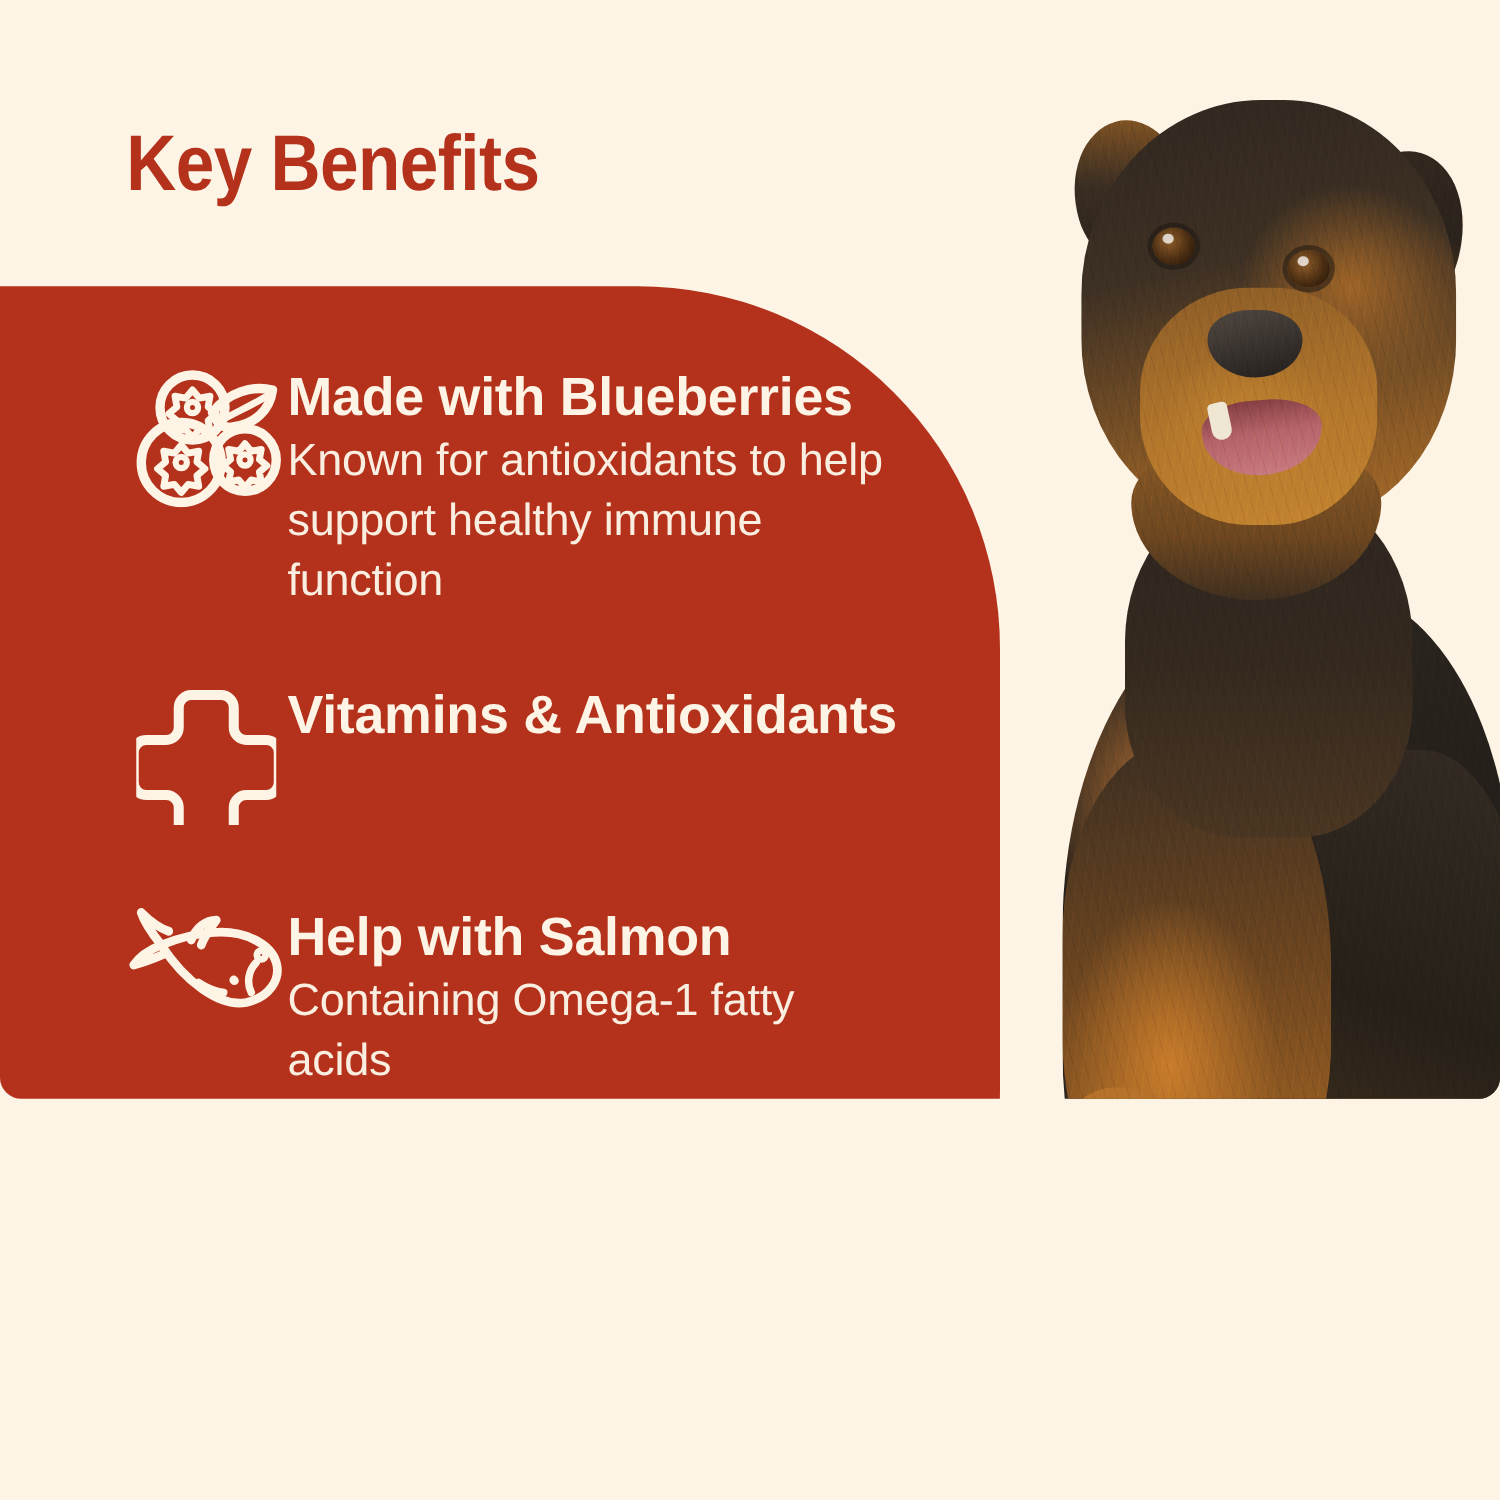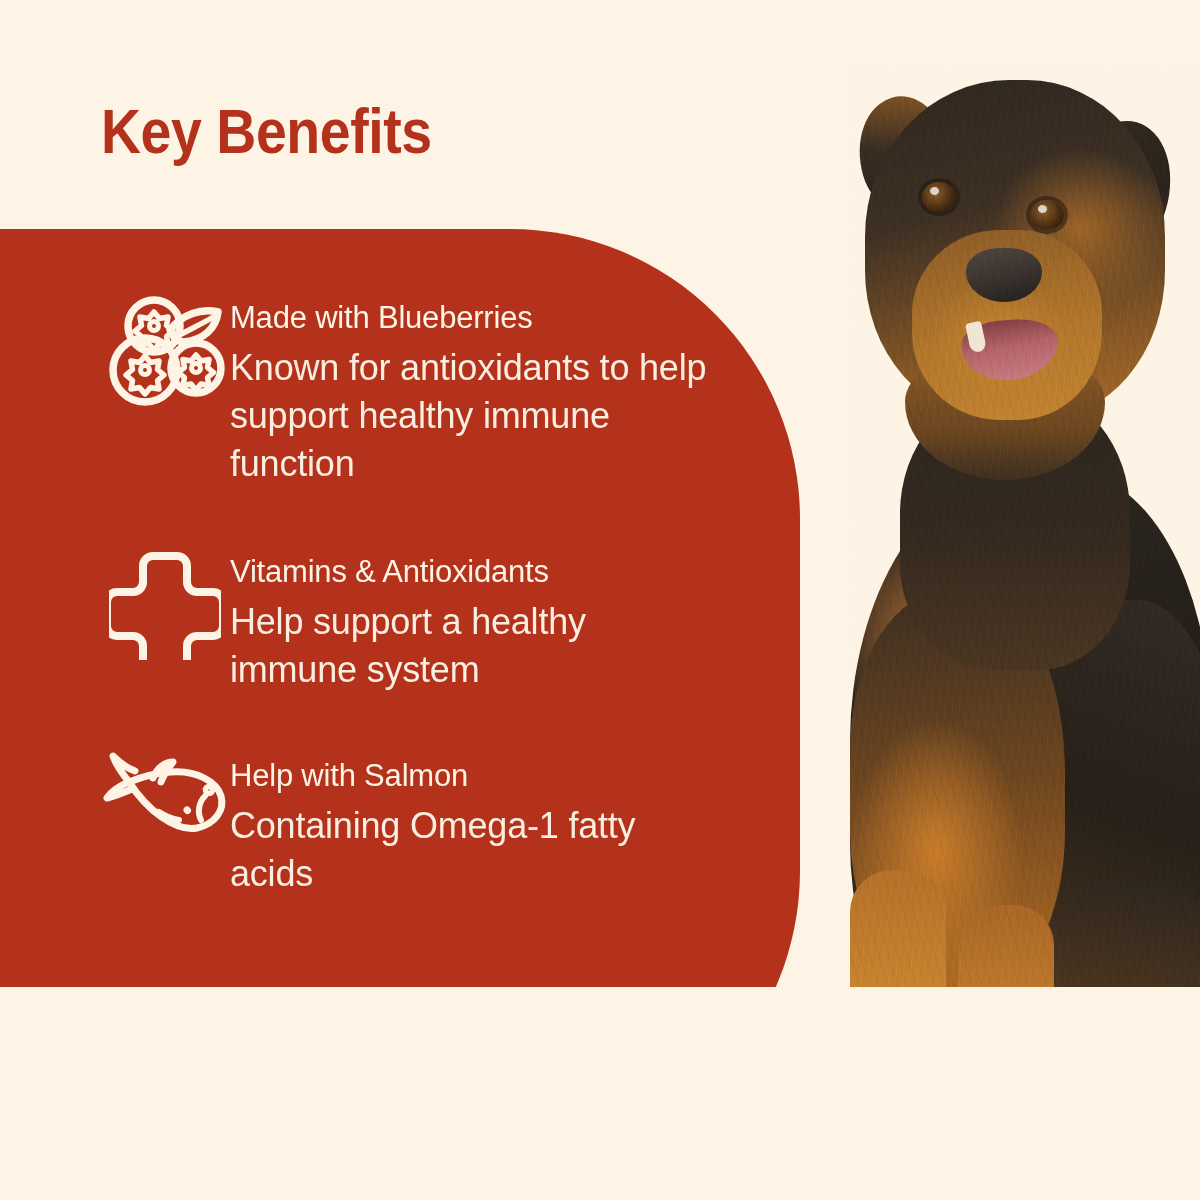--- a/index.html
+++ b/index.html
@@ -10,23 +10,24 @@
     width: 1200px;
     height: 1200px;
     overflow: hidden;
     font-family: "Liberation Sans", sans-serif;
     background: #FDF4E6;
   }
 
   #root {
     position: relative;
     width: 1200px;
-    height: 987px;
+    height: 879px;
     background: #FDF4E6;
     overflow: hidden;
+    border-radius: 17px;
   }
 
   
   .photo-stage {
     position: absolute;
     left: 700px;
     top: 0;
     width: 500px;
     height: 1200px;
     overflow: hidden;
@@ -271,23 +272,23 @@
   }
   .icon-wrap svg { display: block; }
 
   .b-text {
     flex: 1 1 auto;
     padding-top: 4px;
     max-width: 490px;
   }
   .b-title {
     margin: 0;
-    font-size: 31px;
+    font-size: 43px;
     line-height: 52px;
-    font-weight: 400;
+    font-weight: 700;
     color: #FDF4E6;
     letter-spacing: -0.2px;
   }
   .b-desc {
     margin: 0;
     font-size: 36px;
     line-height: 48px;
     font-weight: 300;
     color: #FAEEE0;
     letter-spacing: -0.2px;
@@ -364,21 +365,20 @@
     </div>
 
     <div class="benefit b2">
       <div class="icon-wrap">
         <svg width="112" height="112" viewBox="0 0 112 112" fill="none">
           <path d="M44 8 h24 a10 10 0 0 1 10 10 v16 a10 10 0 0 0 10 10 h16 a10 10 0 0 1 10 10 v24 a10 10 0 0 1 -10 10 h-16 a10 10 0 0 0 -10 10 v16 a10 10 0 0 1 -10 10 h-24 a10 10 0 0 1 -10 -10 v-16 a10 10 0 0 0 -10 -10 h-16 a10 10 0 0 1 -10 -10 v-24 a10 10 0 0 1 10 -10 h16 a10 10 0 0 0 10 -10 v-16 a10 10 0 0 1 10 -10 Z" stroke="#FDF4E6" stroke-width="8" stroke-linejoin="round"></path>
         </svg>
       </div>
       <div class="b-text">
         <p class="b-title">Vitamins &amp; Antioxidants</p>
-        <p class="b-desc">Help support a healthy immune system</p>
       </div>
     </div>
 
     <div class="benefit b3">
       <div class="icon-wrap">
         <svg width="128" height="100" viewBox="0 0 128 100" fill="none">
           <g stroke="#FDF4E6" stroke-width="7" stroke-linecap="round" stroke-linejoin="round">
 
             <path d="M28 30 C46 58, 74 80, 96 76 C114 72, 124 58, 120 44 C116 30, 96 18, 70 20 C54 21, 38 26, 28 30 Z"></path>
 

